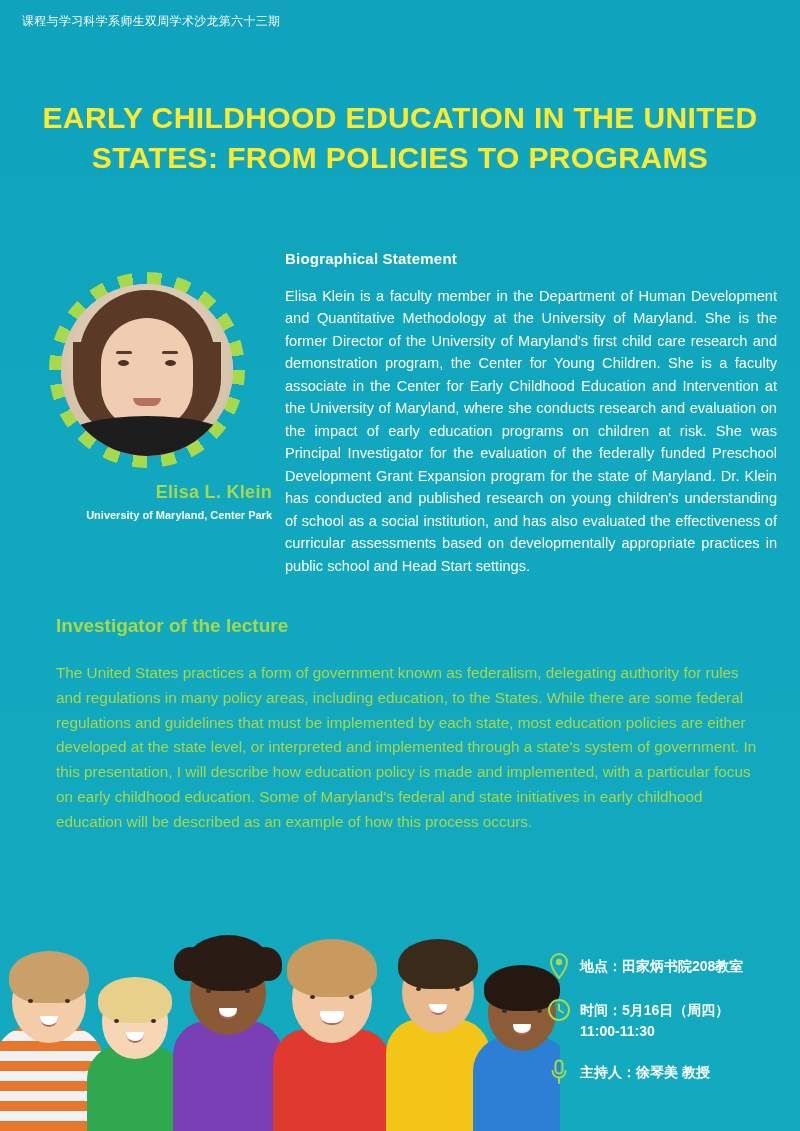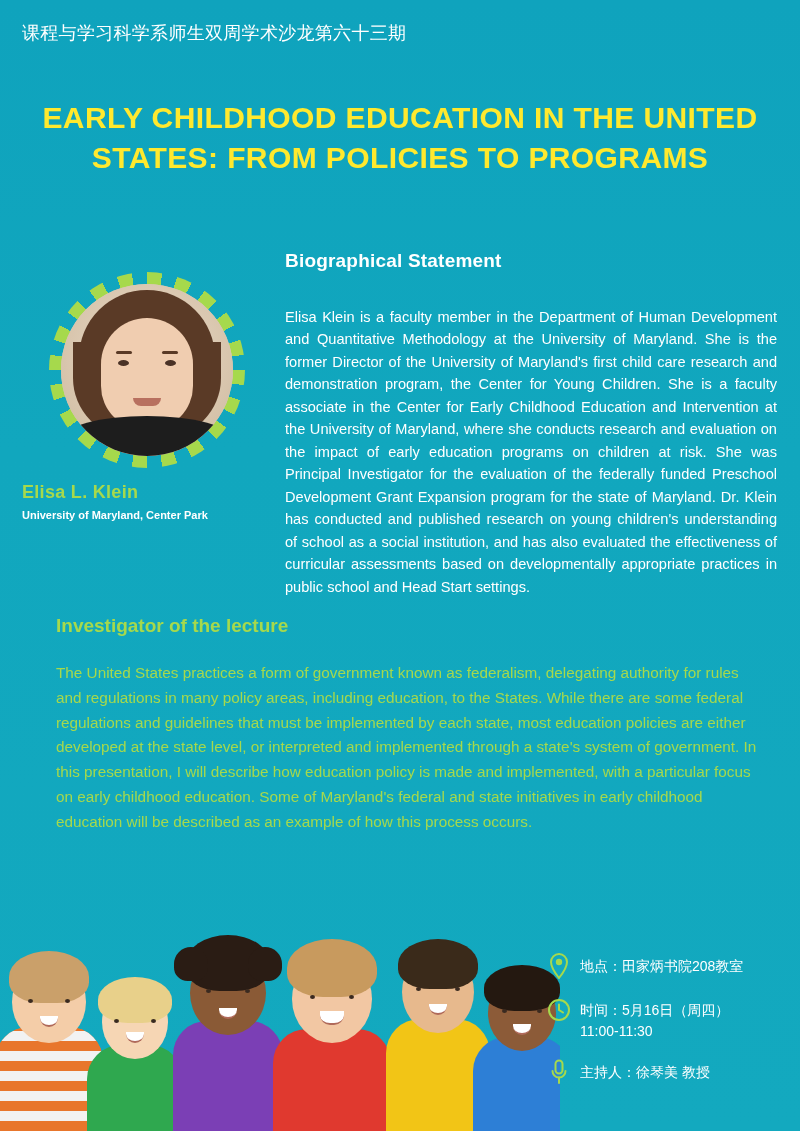--- a/index.html
+++ b/index.html
@@ -20,23 +20,23 @@
     width: 800px;
     height: 1131px;
     background: linear-gradient(180deg, #0fa3bd 0%, #11a7be 40%, #13a9bf 100%);
     overflow: hidden;
   }
 
   
   .header-lines {
     position: absolute;
     left: 22px;
-    top: 20px;
+    top: 12px;
     color: #ffffff;
-    font-size: 18px;
+    font-size: 12px;
     line-height: 1.55;
     letter-spacing: 0.3px;
   }
   .header-lines div { white-space: nowrap; }
 
   
   .main-title {
     position: absolute;
     left: 0;
     right: 0;
@@ -50,21 +50,21 @@
     padding: 0 14px;
     box-sizing: border-box;
   }
 
   
   .speaker-block {
     position: absolute;
     left: 22px;
     top: 272px;
     width: 250px;
-    text-align: left;
+    text-align: right;
   }
   .portrait-wrap {
     position: relative;
     width: 196px;
     height: 196px;
     margin: 0 auto;
   }
   .portrait-ring {
     position: absolute;
     left: 0; top: 0;
@@ -165,24 +165,24 @@
 
   
   .bio-section {
     position: absolute;
     left: 285px;
     top: 250px;
     width: 492px;
   }
   .bio-heading {
     color: #ffffff;
-    font-size: 19px;
+    font-size: 15px;
     font-weight: bold;
     letter-spacing: 0.2px;
-    margin-bottom: 34px;
+    margin-bottom: 18px;
   }
   .bio-text {
     color: #ffffff;
     font-size: 14.6px;
     line-height: 1.54;
     text-align: justify;
   }
 
   
   .intro-section {
@@ -255,20 +255,21 @@
     position: absolute;
     right: 22px;
     bottom: 28px;
     width: 232px;
     color: #ffffff;
   }
   .info-row {
     display: flex;
     align-items: flex-start;
     margin-bottom: 18px;
+    font-weight: bold;
   }
   .info-icon {
     width: 26px;
     min-width: 26px;
     height: 26px;
     margin-right: 8px;
     display: flex;
     align-items: center;
     justify-content: center;
   }

